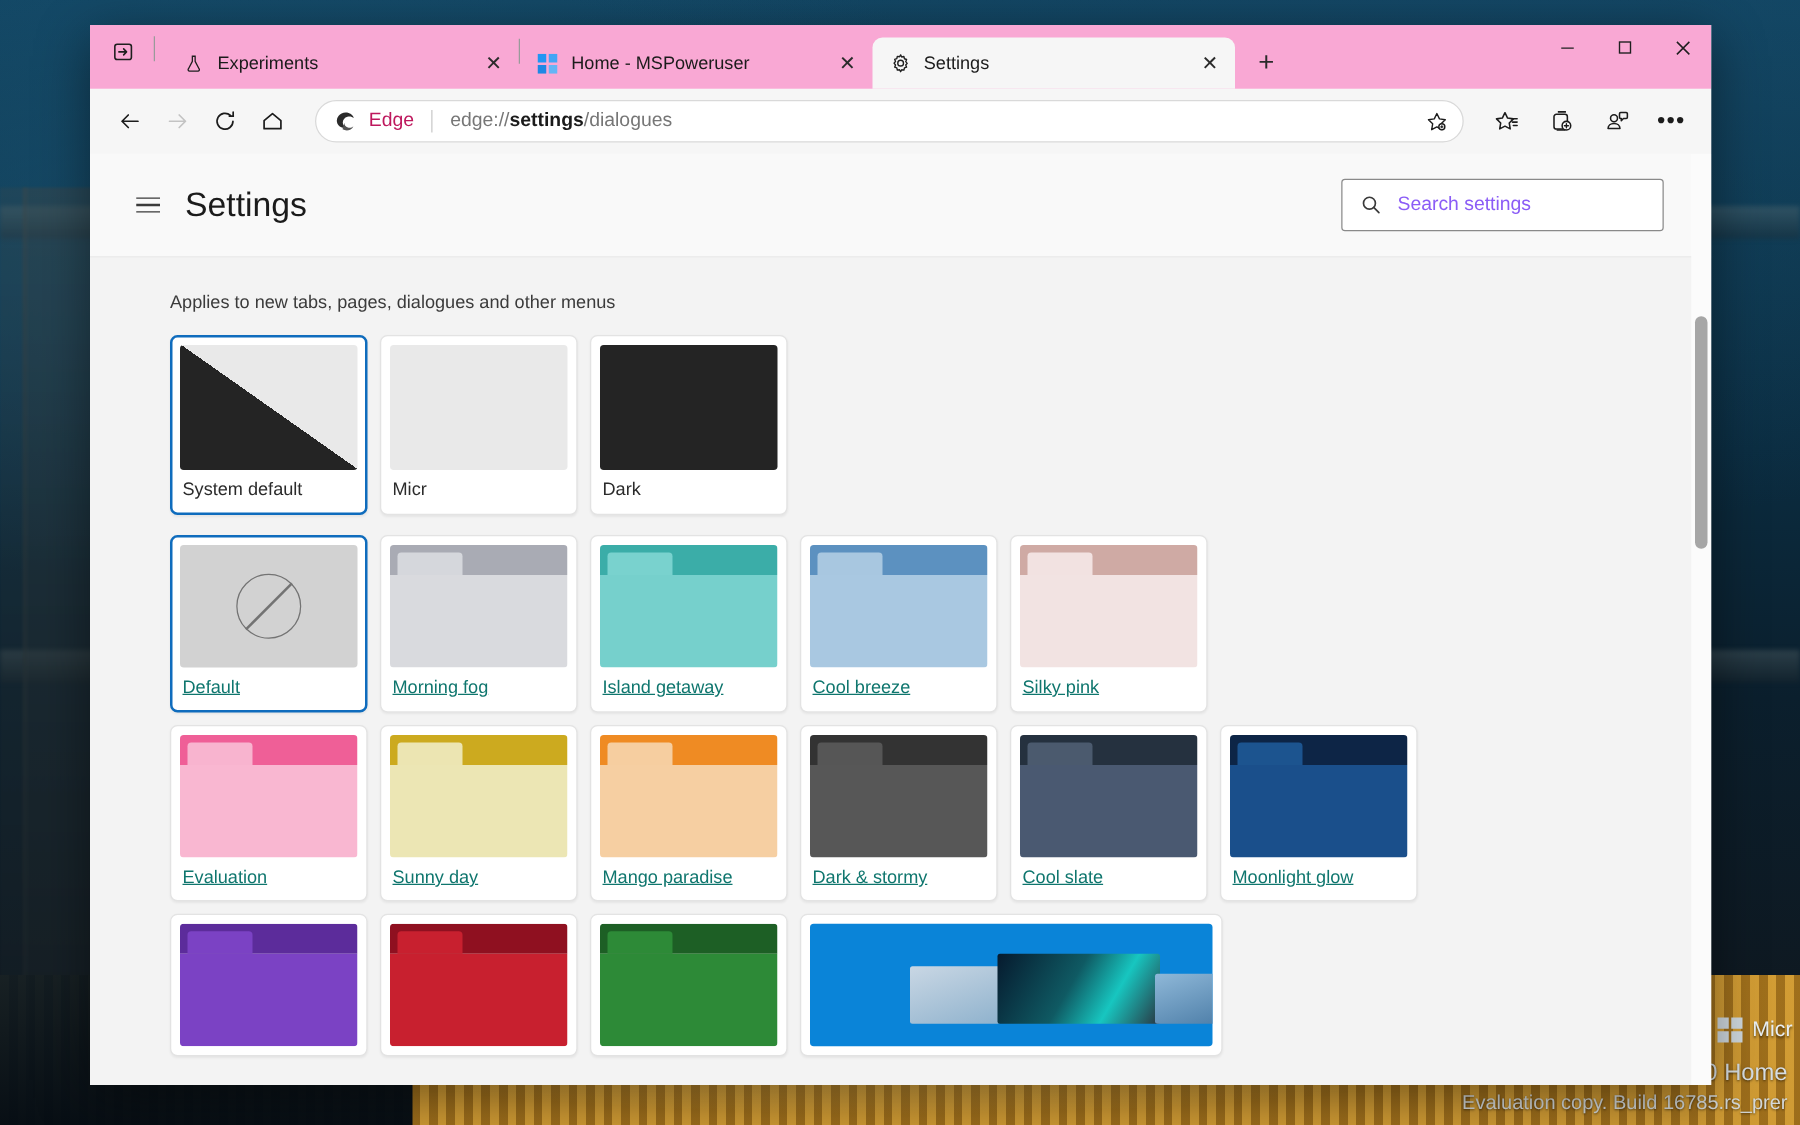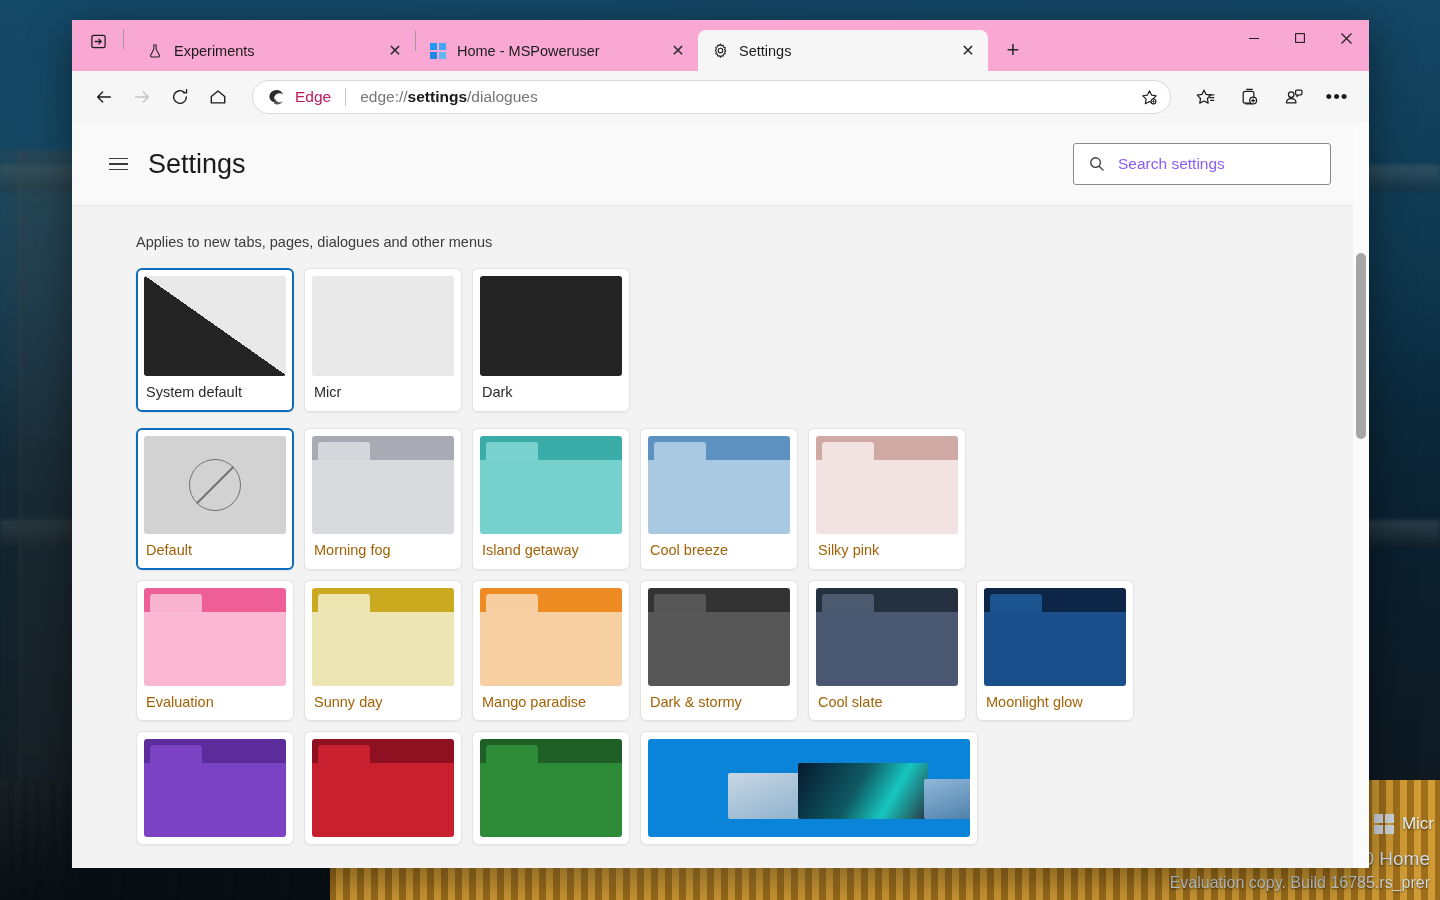--- a/index.html
+++ b/index.html
@@ -189,21 +189,21 @@
   .thumb-light { background:#e9e9e9; }
   .thumb-dark { background:#242424; }
 
   
   .theme-card {
     width: 158px; background:#fff; border:1px solid #e3e3e3; border-radius: 6px;
     padding: 7px 7px 0 7px; box-shadow: 0 1px 2px rgba(0,0,0,.06);
   }
   .theme-card.selected { border: 2px solid #0f6cbd; padding: 6px 6px 0 6px; }
   .theme-thumb { height: 98px; border-radius: 3px; overflow:hidden; position:relative; }
-  .theme-label { font-size: 14.5px; color:#a16207; padding: 8px 2px 10px 2px; white-space:nowrap; }
+  .theme-label { font-size: 14.5px; color:#0f766e; padding: 8px 2px 10px 2px; white-space:nowrap;text-decoration:underline; }
 
   .tt-header { position:absolute; left:0; right:0; top:0; height: 24px; }
   .tt-tab { position:absolute; left: 6px; top: 6px; width: 52px; height: 18px; border-radius: 3px 3px 0 0; }
   .tt-body { position:absolute; left:0; right:0; top:24px; bottom:0; }
 
   .thumb-default { background:#d2d2d2; display:flex; align-items:center; justify-content:center; }
   .ban {
     width: 52px; height: 52px; border-radius:50%; border:1.6px solid #737373; position:relative;
   }
   .ban::after {

